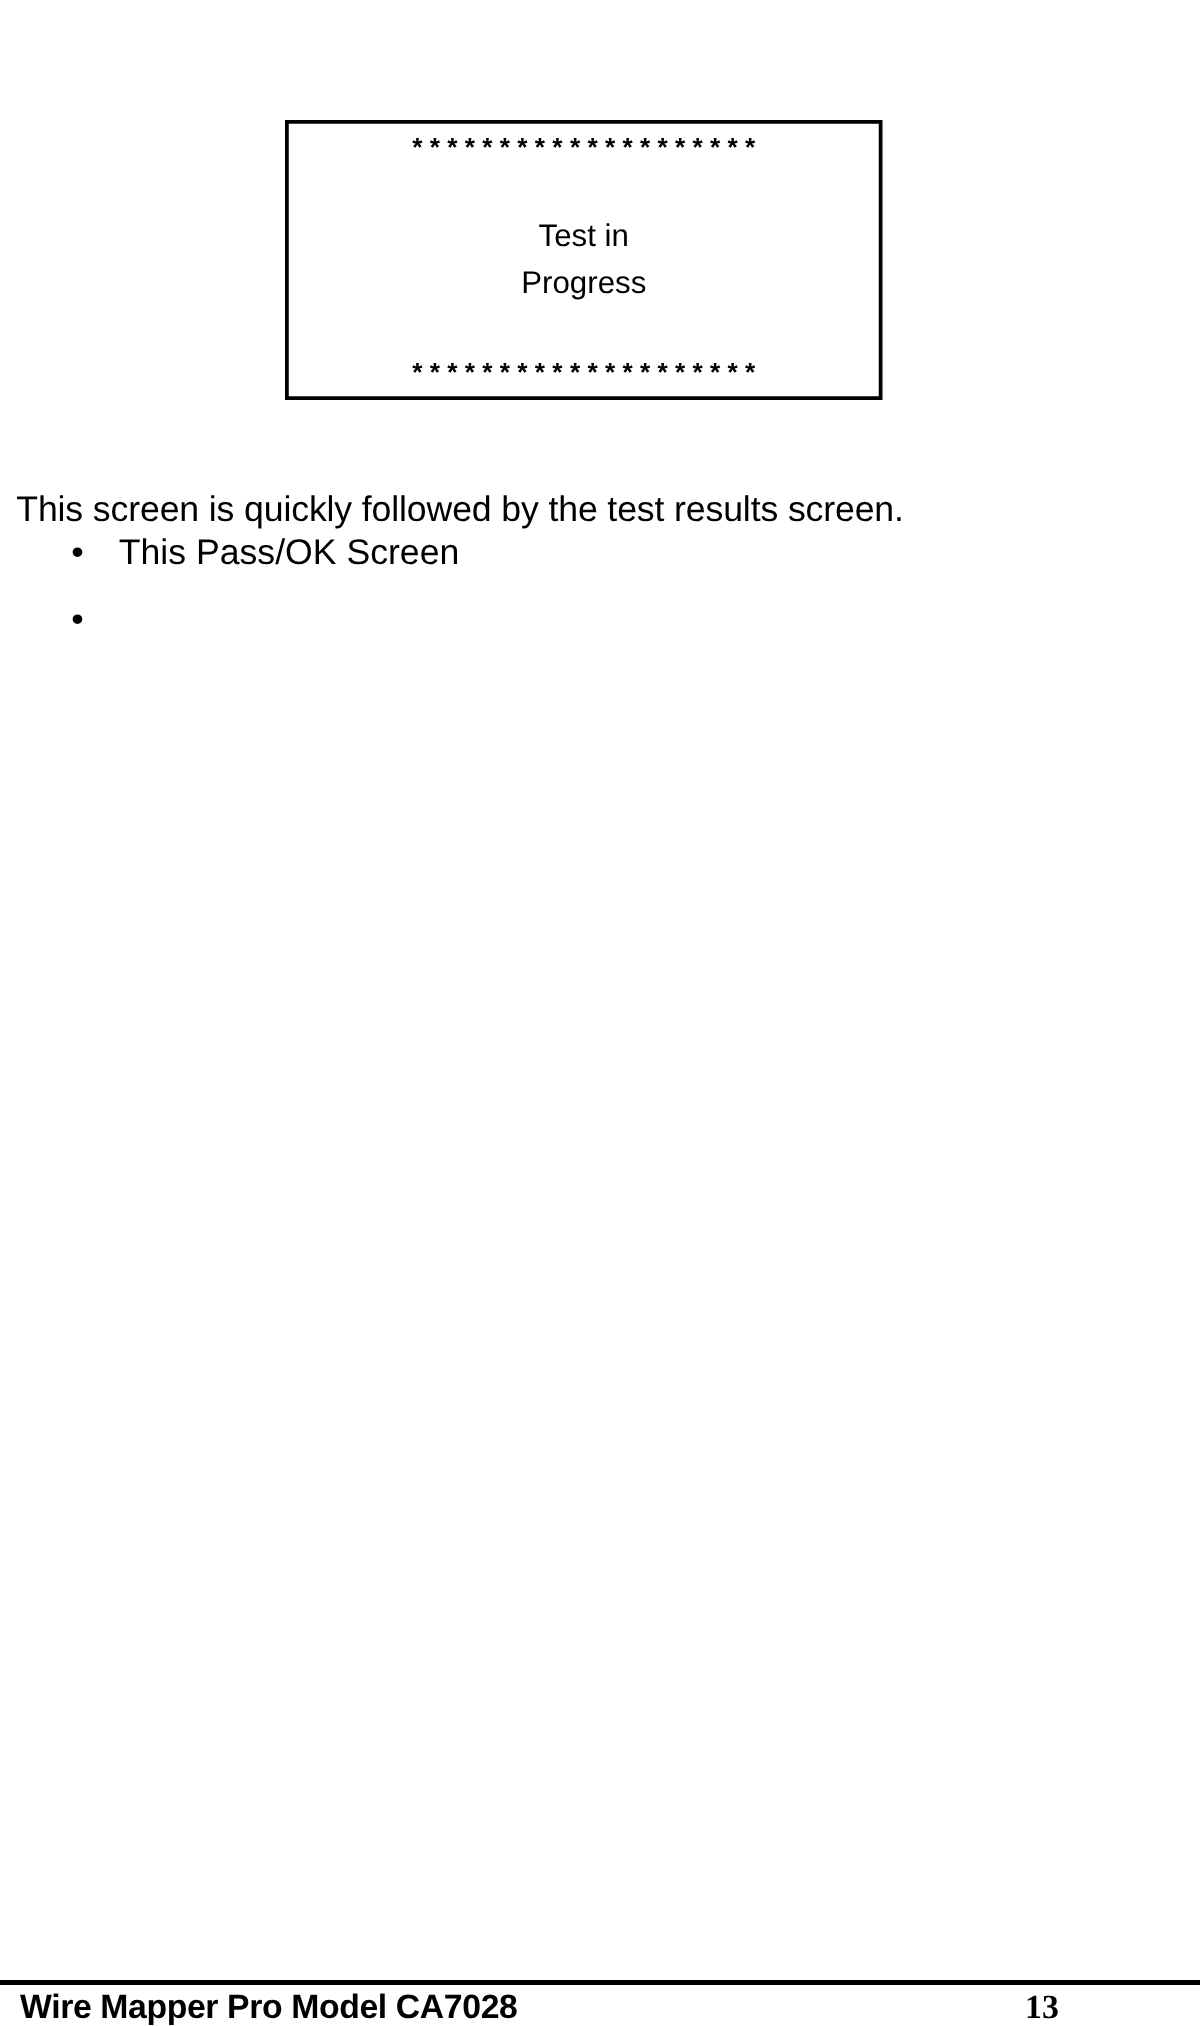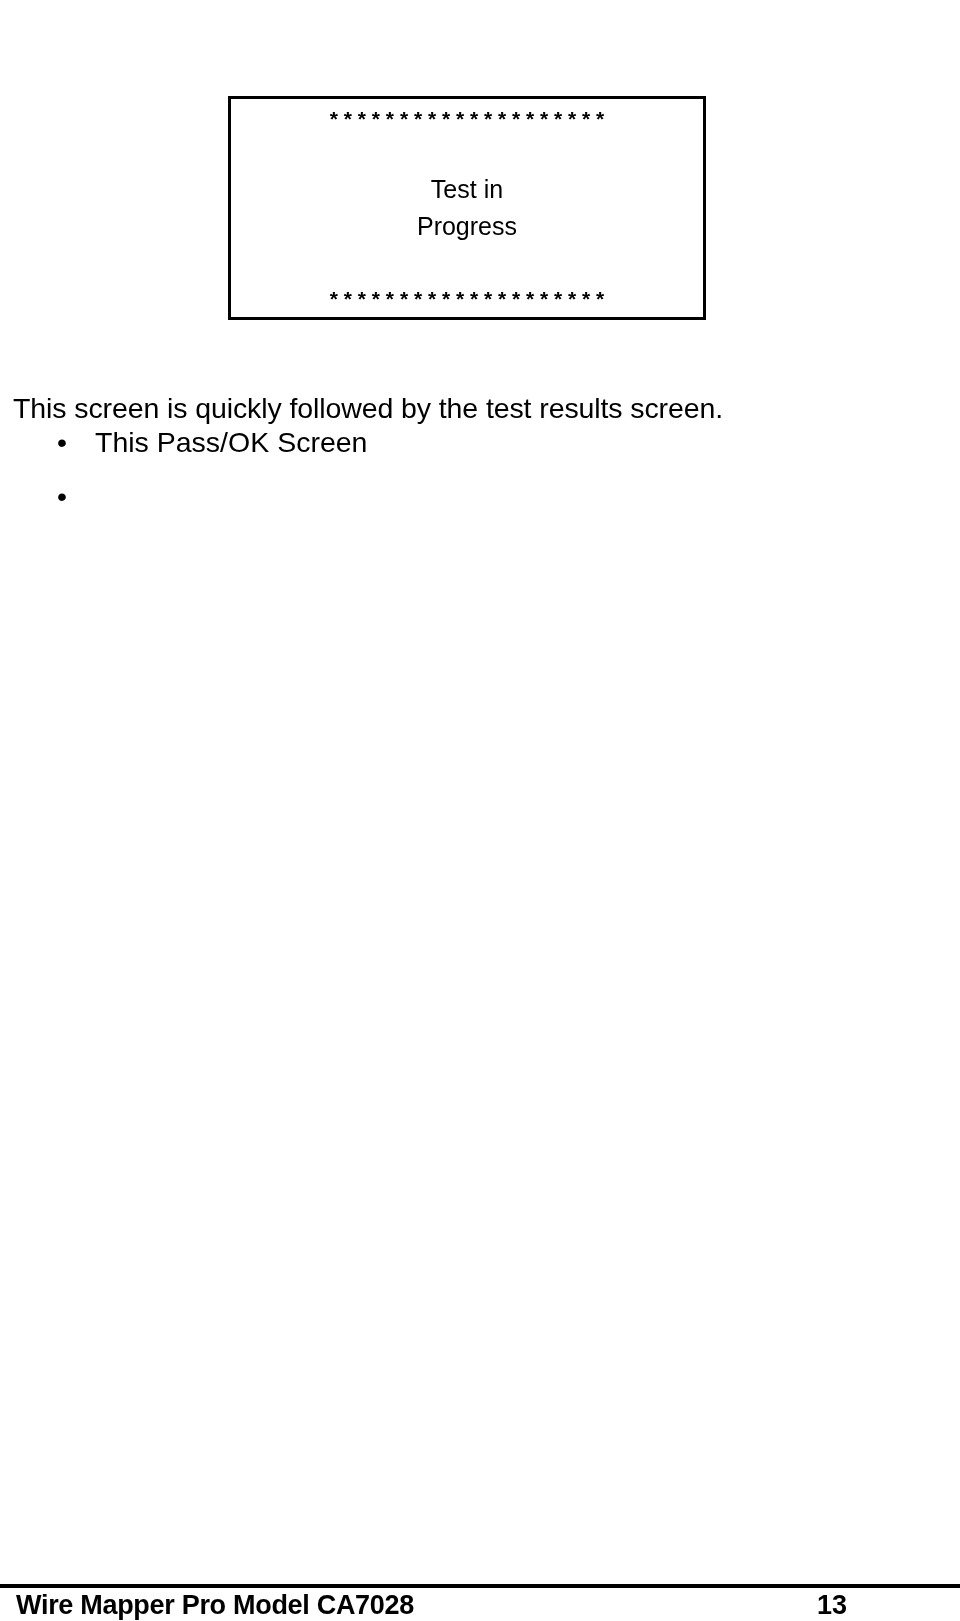--- a/index.html
+++ b/index.html
@@ -143,20 +143,21 @@
     font-weight: bold;
     letter-spacing: -0.3px;
   }
   .footer-page {
     position: absolute;
     right: 4px;
     top: 0;
     font-size: 27px;
     line-height: 31px;
     font-weight: bold;
+    font-family: Liberation Serif, serif;
   }
 </style>
 </head>
 <body>
 
 <div class="page">
 
 
   <div class="lcd-box">
     <div class="lcd-inner">

